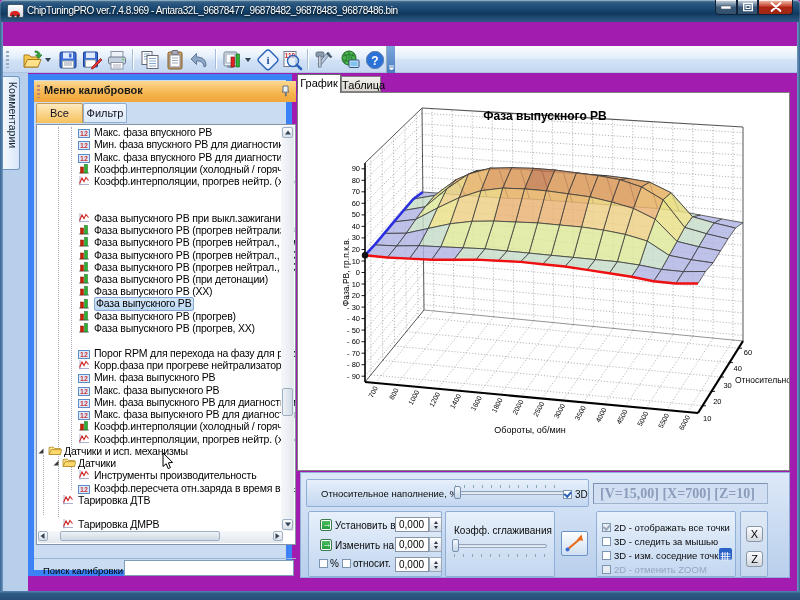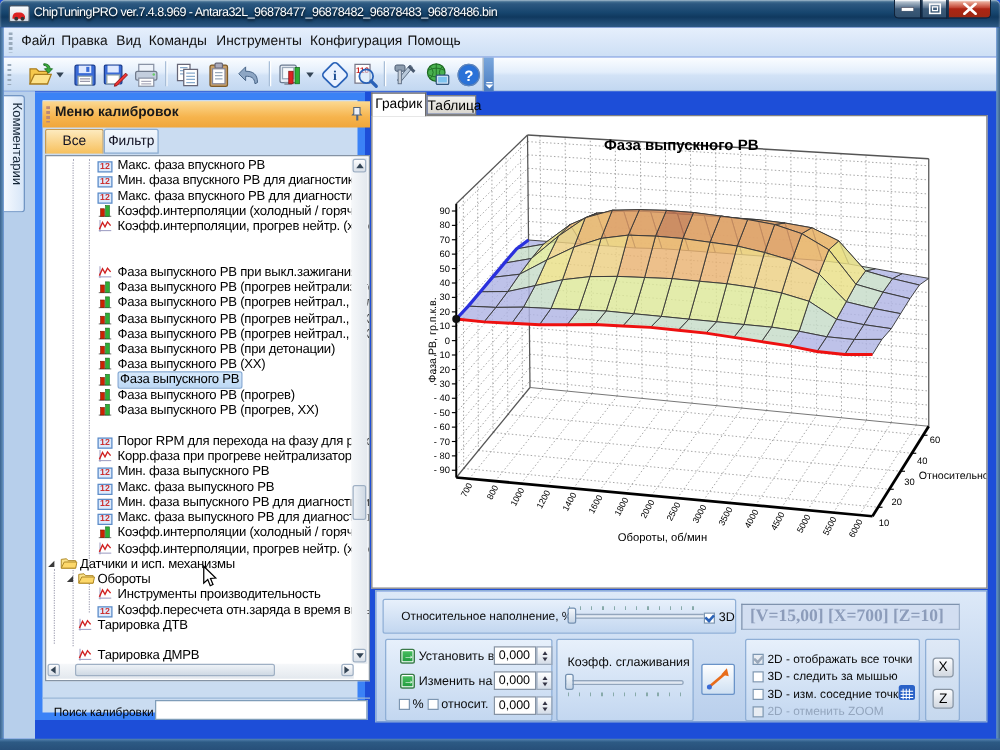--- a/index.html
+++ b/index.html
@@ -1,16 +1,16 @@
 <!DOCTYPE html>
 <html><head><meta charset="utf-8">
 <style>
 *{margin:0;padding:0;box-sizing:border-box}
 html,body{width:800px;height:600px;overflow:hidden;font-family:"Liberation Sans",sans-serif}
-#win{position:relative;width:800px;height:600px;background:#1d4ed8}
+#win{position:relative;width:800px;height:600px;background:#a21caf}
 .abs{position:absolute}
 
 #titlebar{position:absolute;left:0;top:0;width:800px;height:22px;
  background:linear-gradient(#54809f 0%,#2c5880 14%,#16456e 46%,#10395f 62%,#2e5a85 100%);
  border-radius:4px 4px 0 0;box-shadow:inset 0 1px 0 rgba(255,255,255,.35), inset 1px 0 0 rgba(255,255,255,.15), inset -1px 0 0 rgba(255,255,255,.15)}
 #titletx{position:absolute;left:27px;top:5px;font-size:10px;letter-spacing:-0.42px;color:#fff;text-shadow:0 1px 2px #000}
 #frameL{position:absolute;left:0;top:22px;width:3px;height:569px;background:linear-gradient(90deg,#39638e,#6c9ac4)}
 #frameR{position:absolute;right:0;top:22px;width:3px;height:569px;background:linear-gradient(90deg,#6c9ac4,#39638e)}
 #frameB{position:absolute;left:0;top:591px;width:800px;height:9px;background:linear-gradient(#5585b2,#2d5a84 30%,#274f79)}
 
@@ -122,30 +122,20 @@
     </div>
  <div id="btncls" class="wbtn">
       <svg width="11" height="10" viewBox="0 0 11 10">
         <path d="M1 1 L10 9 M10 1 L1 9" stroke="#fff" stroke-width="2.2" stroke-linecap="round"></path>
       </svg>
     </div>
  <div id="frameL"></div>
     <div id="frameR"></div>
     <div id="frameB"></div>
 
- <div id="menubar">
-  <div id="mgrip"></div>
-  <span class="mitem" style="left:14px">Файл</span>
-      <span class="mitem" style="left:46px">Правка</span>
-      <span class="mitem" style="left:90px">Вид</span>
-      <span class="mitem" style="left:116px">Команды</span>
-      <span class="mitem" style="left:170px">Инструменты</span>
-      <span class="mitem" style="left:245px">Конфигурация</span>
-      <span class="mitem" style="left:323px">Помощь</span>
- </div>
  <div id="toolbar">
   <div id="tgrip"></div>
   <div class="tbi" style="left:18px;width:24px"><svg width="22" height="22" viewBox="0 0 22 22">
           <path d="M2 6 L2 18 L16 18 L16 8 L9 8 L7 6 Z" fill="#f6c84c" stroke="#a97d1e"></path>
           <path d="M2 18 L5.5 10.5 L19 10.5 L16 18 Z" fill="#fde289" stroke="#a97d1e"></path>
           <path d="M13 2 C17 2 18 4 18 6 L20 6 L16.8 9.5 L13.6 6 L15.8 6 C15.8 4.5 15 3.5 13 3.2 Z" fill="#37a93c" stroke="#1c6e20" stroke-width="0.7"></path>
         </svg></div>
       <div class="tbdd" style="left:42px"></div>
       <div class="tbi" style="left:53px;width:24px"><svg width="22" height="22" viewBox="0 0 22 22">
           <rect x="3" y="3" width="16" height="16" rx="1.5" fill="#3a6bd6" stroke="#1d3f8f"></rect>
@@ -418,21 +408,21 @@
             <span class="ttx" style="left:27px">Датчики и исп. механизмы</span>
           </div>
           <div class="trow" style="top:332.0px">
             <span style="position:absolute;left:15px;top:2px"><svg class="texp" width="8" height="8" viewBox="0 0 8 8">
                 <path d="M6.5 1.5 L6.5 6.5 L1.5 6.5 Z" fill="#3a3a3a"></path>
               </svg></span>
             <span class="tic" style="left:25px"><svg class="ticn" width="14" height="11" viewBox="0 0 14 11">
                 <path d="M1 2.5 L1 9.5 L12.5 9.5 L12.5 3.5 L6.5 3.5 L5.2 2 L1 2.5 Z" fill="#fbe289" stroke="#b08a28" stroke-width="0.8"></path>
                 <path d="M1 9.5 L3.4 4.6 L13.6 4.6 L12.5 9.5 Z" fill="#fdd86a" stroke="#b08a28" stroke-width="0.8"></path>
               </svg></span>
-            <span class="ttx" style="left:41px">Обороты</span>
+            <span class="ttx" style="left:41px">Датчики</span>
           </div>
           <div class="trow" style="top:344.3px">
             <span class="tic" style="left:41px"><svg class="ticn" width="12" height="11" viewBox="0 0 12 11">
                 <line x1="1" y1="9.5" x2="11" y2="9.5" stroke="#9a9ac0" stroke-width="0.8"></line>
                 <line x1="2" y1="1" x2="2" y2="10.5" stroke="#9a9ac0" stroke-width="0.8"></line>
                 <polyline points="1.5,8.5 4,3 6,6.5 8,2.5 10.5,5.5" fill="none" stroke="#d02020" stroke-width="1.1"></polyline>
               </svg></span>
             <span class="ttx" style="left:57px">Инструменты производительность</span>
           </div>
           <div class="trow" style="top:356.5px">

